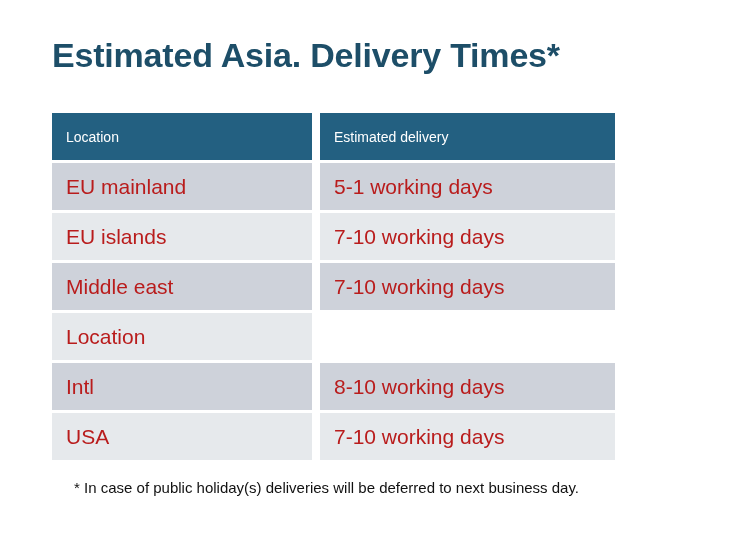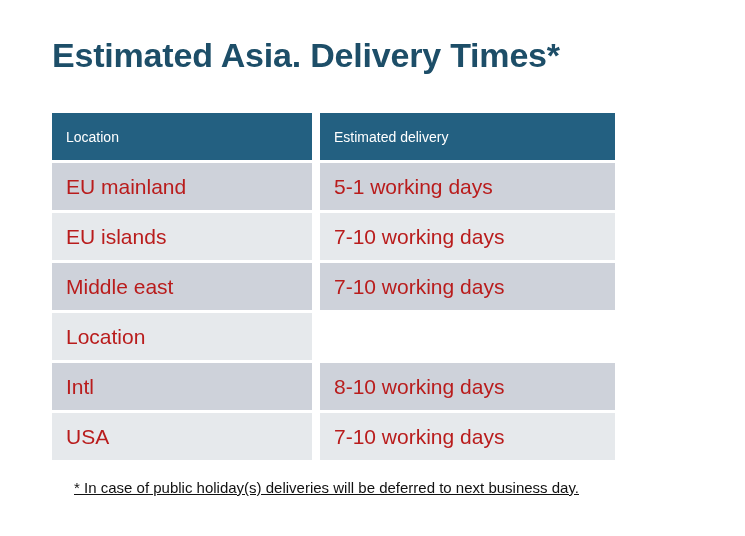--- a/index.html
+++ b/index.html
@@ -71,21 +71,20 @@
   .row-even .cell {
     background: #e6e9ec;
   }
   .footnote {
     position: absolute;
     left: 74px;
     top: 479px;
     font-size: 15px;
     color: #111111;
     white-space: nowrap;
-    text-decoration: underline;
   }
 </style>
 </head>
 <body>
 
 <div class="page">
 
   <div class="title">Estimated Asia. Delivery Times*</div>
 
   <div class="table">

